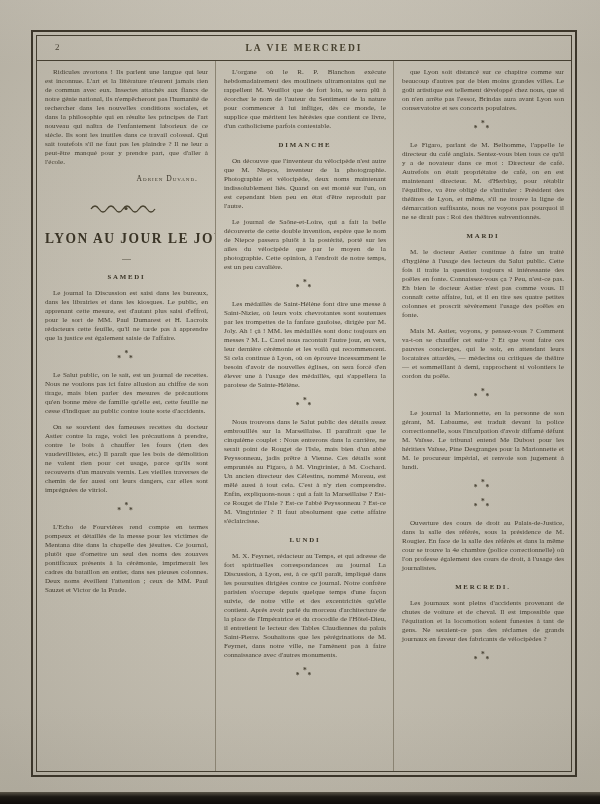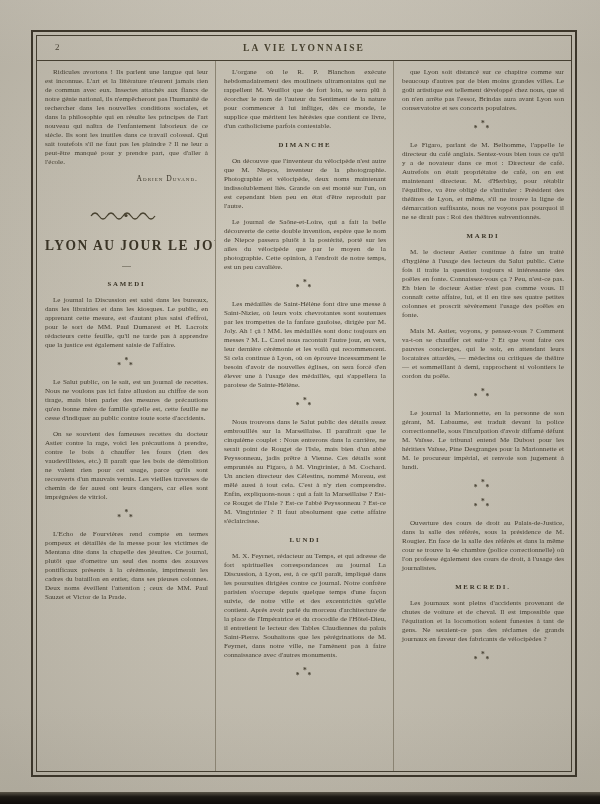--- a/index.html
+++ b/index.html
@@ -43,21 +43,21 @@
     width:33.333%; padding:7px 7px 4px 8px; overflow:hidden;
   }
   .col + .col { border-left:1px solid #8a8372; }
   p.body-text {
     font-size:7.1px; line-height:9px; text-align:justify;
     text-indent:8px; margin-bottom:7px; color:#413b2e;
     hyphens:auto; -webkit-hyphens:auto; word-spacing:0.2px;
   }
   .signature {
     text-align:right; font-variant:small-caps; letter-spacing:1px;
-    font-size:7.6px; margin:4px 10px 23px 0; color:#3c372b;
+    font-size:7.6px; margin:4px 10px 16px 0; color:#3c372b;
   }
   .flourish { text-align:center; margin:2px 0 14px; }
   .section-title {
     text-align:center; font-size:13.5px; font-weight:bold;
     letter-spacing:1.5px; color:#3a3426; margin:4px 0 6px;
     white-space:nowrap; transform:scaleY(1.08);
   }
   .title-dash { text-align:center; font-size:9px; margin:0 0 10px; color:#3a3426; }
   .day-heading {
     text-align:center; font-size:6.8px; font-weight:bold;
@@ -70,21 +70,21 @@
   .asterism .a-top { display:block; }
   .asterism .a-bot { display:block; letter-spacing:3px; }
 </style>
 </head>
 <body>
 
 <div class="page-frame">
 
   <div class="masthead">
     <span class="page-num">2</span>
-    <span class="paper-title">LA VIE LYONNAISE</span>
+    <span class="paper-title">LA VIE MERCREDI</span>
   </div>
 
   <div class="content">
 
     <div class="col">
       <p class="body-text">Ridicules avortons ! Ils parlent une langue qui leur est inconnue. L'art et la littérature n'eurent jamais rien de commun avec eux. Insectes attachés aux flancs de notre génie national, ils n'empêcheront pas l'humanité de rechercher dans les nouvelles conditions sociales, et dans la philosophie qui en résulte les principes de l'art nouveau qui naîtra de l'enfantement laborieux de ce siècle. Ils sont les inutiles dans ce travail colossal. Qui sait toutefois s'il ne faut pas les plaindre ? Il ne leur a peut-être manqué pour y prendre part, que d'aller à l'école.</p>
       <div class="signature">Adrien Duvand.</div>
       <div class="flourish">
         <svg width="74" height="9" viewBox="0 0 74 9">
           <path d="M2,5 q4,-6 8,0 t8,0 t8,0 t8,0 t8,0 t8,0 t8,0 t8,0" fill="none" stroke="#47412f" stroke-width="1.3"></path>
@@ -104,21 +104,21 @@
       <div class="asterism">
         <span class="a-top">*</span>
         <span class="a-bot">* *</span>
       </div>
       <p class="body-text">L'Echo de Fourvières rend compte en termes pompeux et détaillés de la messe pour les victimes de Mentana dite dans la chapelle des jésuites. Ce journal, plutôt que d'omettre un seul des noms des zouaves pontificaux présents à la cérémonie, imprimerait les cadres du bataillon en entier, dans ses pieuses colonnes. Deux noms éveillent l'attention ; ceux de MM. Paul Sauzet et Victor de la Prade.</p>
     </div>
 
     <div class="col">
       <p class="body-text">L'organe où le R. P. Blanchon exécute hebdomadairement des moulinets ultramontains qui ne rappellent M. Veuillot que de fort loin, se sera plû à écorcher le nom de l'auteur du Sentiment de la nature pour commencer à lui infliger, dès ce monde, le supplice que méritent les hérésies que contient ce livre, d'un catholicisme parfois contestable.</p>
       <h2 class="day-heading">DIMANCHE</h2>
-      <p class="body-text">On découvre que l'inventeur du vélocipède n'est autre que M. Niepce, inventeur de la photographie. Photographie et vélocipède, deux noms maintenant indissolublement liés. Grande on est monté sur l'un, on est cependant bien peu en état d'être reproduit par l'autre.</p>
+      <p class="body-text">On découvre que l'inventeur du vélocipède n'est autre que M. Niepce, inventeur de la photographie. Photographie et vélocipède, deux noms maintenant indissolublement liés. Quand on est monté sur l'un, on est cependant bien peu en état d'être reproduit par l'autre.</p>
       <p class="body-text">Le journal de Saône-et-Loire, qui a fait la belle découverte de cette double invention, espère que le nom de Niepce passera plutôt à la postérité, porté sur les ailes du vélocipède que par le moyen de la photographie. Cette opinion, à l'endroit de notre temps, est un peu cavalière.</p>
       <div class="asterism">
         <span class="a-top">*</span>
         <span class="a-bot">* *</span>
       </div>
       <p class="body-text">Les médaillés de Saint-Hélène font dire une messe à Saint-Nizier, où leurs voix chevrotantes sont soutenues par les trompettes de la fanfare gauloise, dirigée par M. Joly. Ah ! çà ! MM. les médaillés sont donc toujours en messes ? M. L. Carel nous racontait l'autre jour, en vers, leur dernière cérémonie et les voilà qui recommencent. Si cela continue à Lyon, où on éprouve incessamment le besoin d'avoir de nouvelles églises, on sera forcé d'en élever une à l'usage des médaillés, qui s'appellera la paroisse de Sainte-Hélène.</p>
       <div class="asterism">
         <span class="a-top">*</span>
         <span class="a-bot">* *</span>
       </div>

